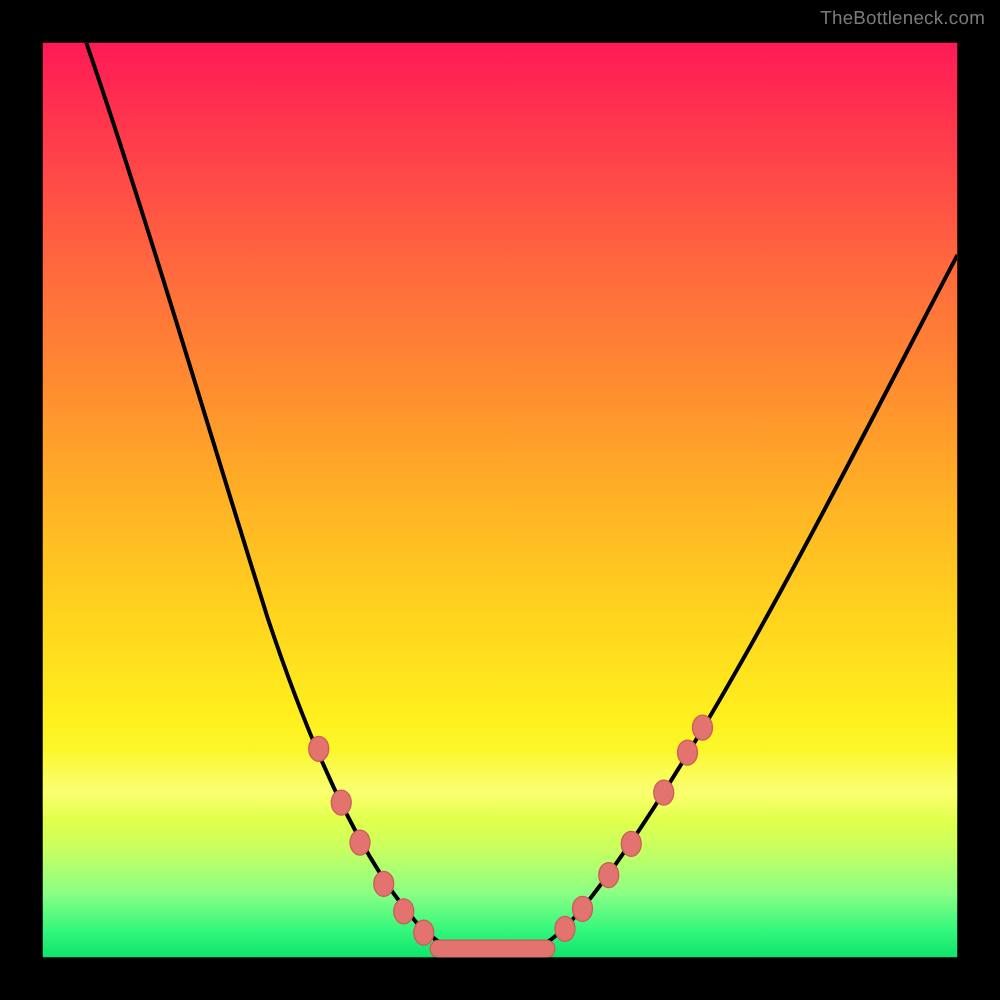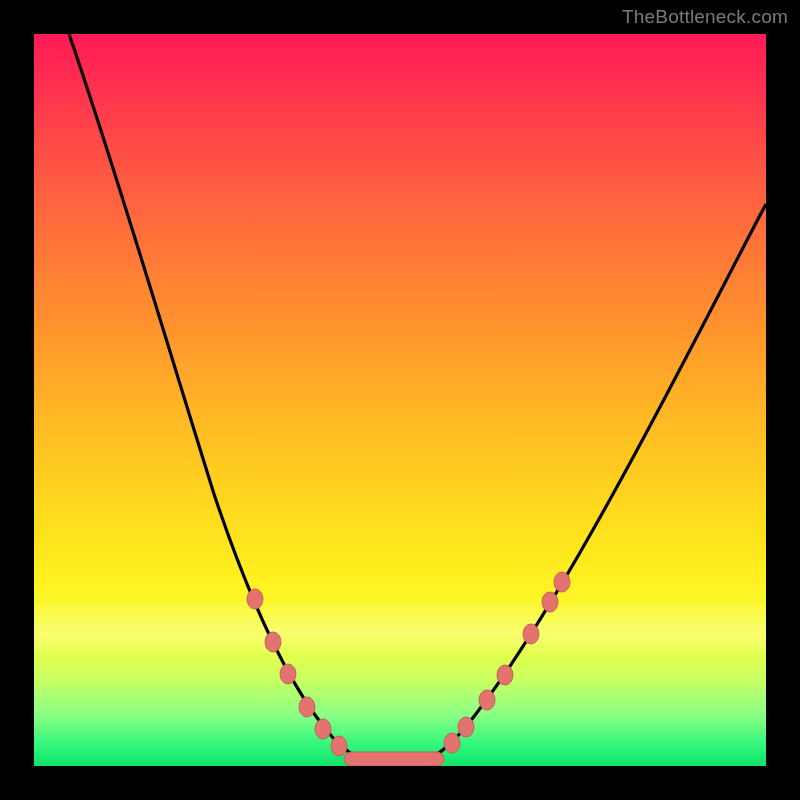--- a/index.html
+++ b/index.html
@@ -60,21 +60,21 @@
   }
   svg.curve {
     position: absolute;
     inset: 0;
   }
   .watermark {
     position: absolute;
     top: 6px;
     right: 12px;
     color: #7a7a7a;
-    font-size: 19px;
+    font-size: 15px;
     font-weight: 400;
     letter-spacing: 0.2px;
   }
 </style>
 </head>
 <body>
 
 <div class="stage">
 
   <div class="watermark">TheBottleneck.com</div>

